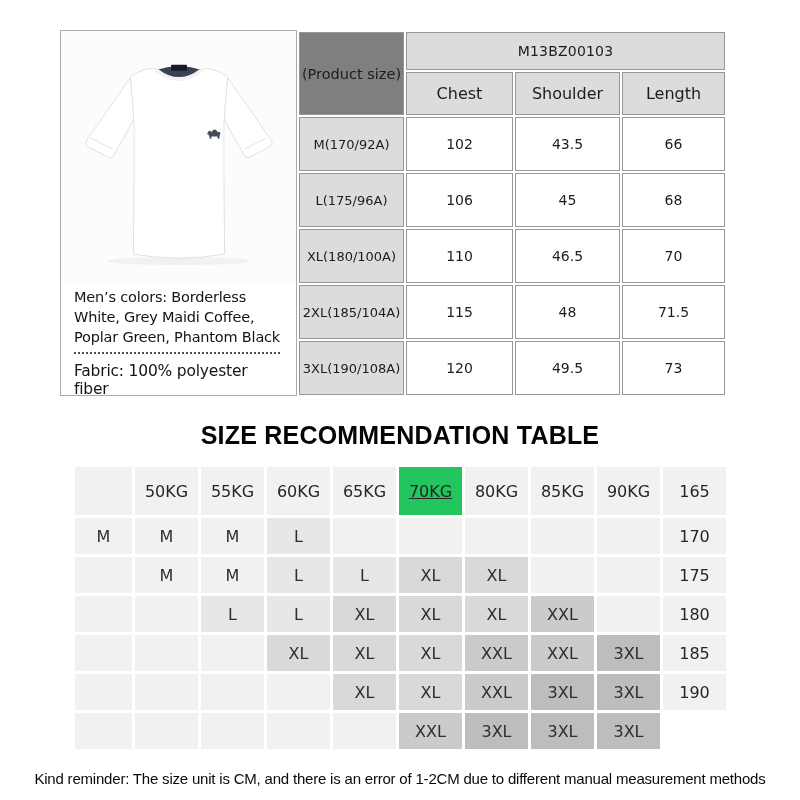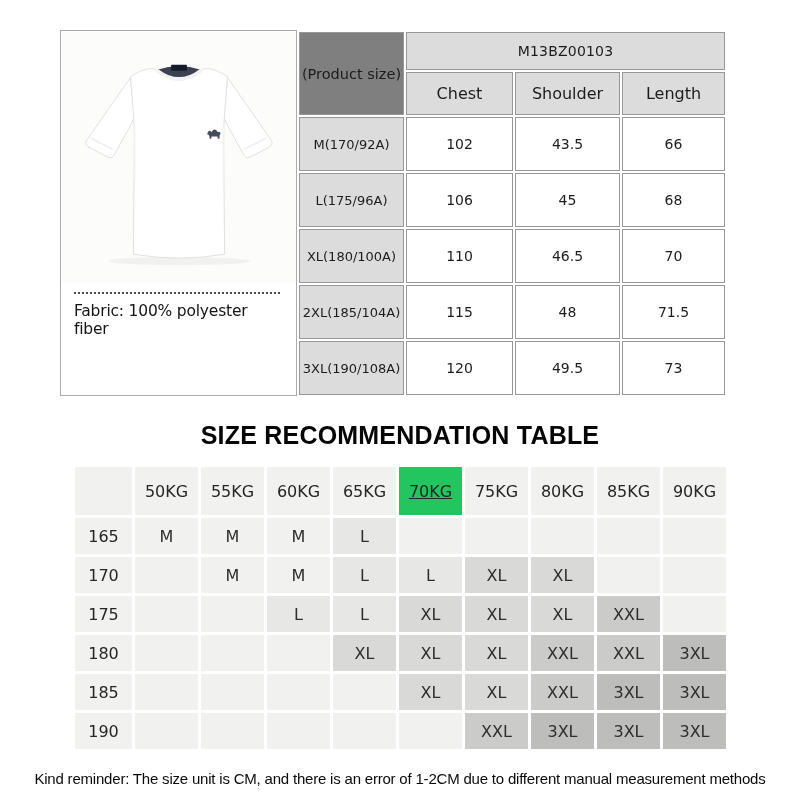--- a/index.html
+++ b/index.html
@@ -86,20 +86,21 @@
       <path d="M97,38 Q119,31 141,38 Q119,55 97,38 Z" fill="#3a4150"></path>
       <rect x="111" y="33" width="16" height="6" rx="1" fill="#141a28"></rect>
       <path d="M97,39 Q119,56 141,39" stroke="#f2f2f3" stroke-width="4" fill="none" stroke-linecap="round"></path>
 
       <path d="M147,104 q1.2,-4.5 3.2,-4.5 q1.3,0 1.8,1.6 q0.6,-2.8 2.8,-2.8 q2.2,0 2.8,2.2 l2.2,0.3
                q1.4,0.2 0.9,1.8 l-0.7,1.8 -0.3,3.2 h-1.5 l-0.4,-2.2 h-6 l-0.3,2.2 h-1.5 l-0.5,-3.4
                q-1.8,-0.4 -1,-2.2 z" fill="#454b59"></path>
     </svg>
   </div>
   <div class="panel-text">
+    <p class="colors-text">Men’s colors: Borderless White, Grey Maidi Coffee, Poplar Green, Phantom Black</p>
     <div class="dotted-divider"></div>
     <p class="fabric-text">Fabric: 100% polyester fiber</p>
   </div>
 </div>
 
 <table class="size-table">
   <colgroup>
     <col style="width:105px">
       <col style="width:107px">
       <col style="width:105px">
@@ -150,21 +151,20 @@
 
 <h2 class="rec-heading">SIZE RECOMMENDATION TABLE</h2>
 
 <div class="rec-grid" id="rec-grid">
     <div class="rg-cell" style="background: rgb(241, 241, 240);"></div>
     <div class="rg-cell rg-head" style="background: rgb(241, 241, 240);">50KG</div>
     <div class="rg-cell rg-head" style="background: rgb(241, 241, 240);">55KG</div>
     <div class="rg-cell rg-head" style="background: rgb(241, 241, 240);">60KG</div>
     <div class="rg-cell rg-head" style="background: rgb(241, 241, 240);">65KG</div>
     <div class="rg-cell rg-head" style="background: #22c55e; text-decoration: underline;">70KG</div>
-    <div class="rg-cell rg-head" style="background: rgb(241, 241, 240);">75KG</div>
     <div class="rg-cell rg-head" style="background: rgb(241, 241, 240);">80KG</div>
     <div class="rg-cell rg-head" style="background: rgb(241, 241, 240);">85KG</div>
     <div class="rg-cell rg-head" style="background: rgb(241, 241, 240);">90KG</div>
     <div class="rg-cell rg-head" style="background: rgb(241, 241, 240);">165</div>
     <div class="rg-cell" style="background: rgb(241, 241, 240);">M</div>
     <div class="rg-cell" style="background: rgb(241, 241, 240);">M</div>
     <div class="rg-cell" style="background: rgb(241, 241, 240);">M</div>
     <div class="rg-cell" style="background: rgb(231, 231, 230);">L</div>
     <div class="rg-cell" style="background: rgb(241, 241, 240);"></div>
     <div class="rg-cell" style="background: rgb(241, 241, 240);"></div>

